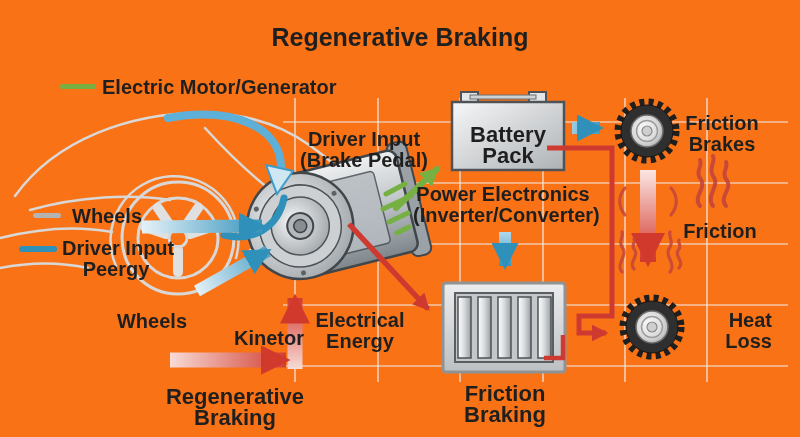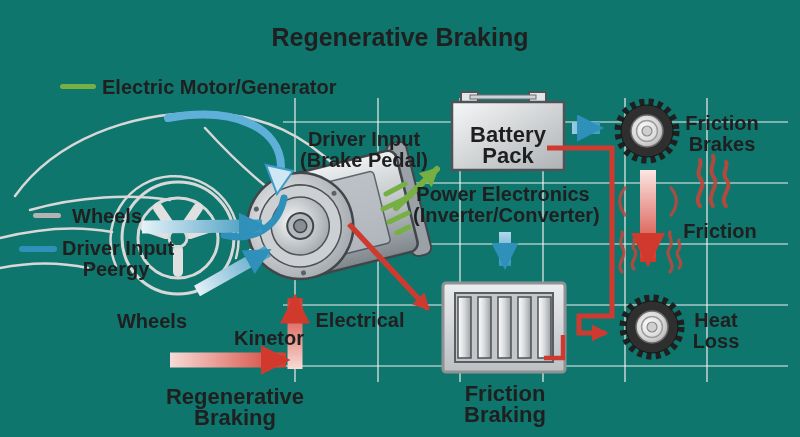--- a/index.html
+++ b/index.html
@@ -1,17 +1,17 @@
 <!DOCTYPE html>
 <html><head>
 <meta charset="utf-8">
 <style>
   html,body{margin:0;padding:0;background:#fff;}
   #stage{
-    position:relative;width:800px;height:437px;background:#0f766e;overflow:hidden;
+    position:relative;width:800px;height:437px;background:#f97316;overflow:hidden;
     font-family:"Liberation Sans",sans-serif;color:#1f1f1f;
   }
   #diagram-svg{position:absolute;left:0;top:0;}
   .lbl{position:absolute;font-weight:700;color:#1f1f1f;line-height:21px;white-space:nowrap;}
   .ctr{text-align:center;white-space:normal;}
   #title{top:22px;left:0;width:800px;text-align:center;font-size:25px;line-height:30px;}
   .fs16{font-size:20px;}
   .fs17{font-size:22px;}
   .swatch{position:absolute;border-radius:3px;}
   #swatch-motor{left:60px;top:84px;width:36px;height:5px;background:#76b043;}
@@ -19,21 +19,21 @@
   #swatch-driver{left:19px;top:246px;width:38px;height:6px;background:#2f90ba;}
   #lbl-legend-motor{left:102px;top:77px;}
   #lbl-legend-wheels{left:72px;top:206px;}
   #lbl-legend-driver1{left:62px;top:238px;}
   #lbl-legend-driver2{left:62px;top:259px;width:108px;text-align:center;}
   #lbl-driver-input{left:284px;top:129px;width:160px;}
   #lbl-battery{left:452px;top:124px;width:112px;}
   #lbl-power-electronics{left:413px;top:184px;width:180px;}
   #lbl-friction-brakes{left:672px;top:113px;width:100px;}
   #lbl-friction-braking-right{left:670px;top:221px;width:100px;}
-  #lbl-heat-loss{left:676px;top:310px;width:80px;}
+  #lbl-heat-loss{left:692px;top:310px;width:80px;text-align:right;}
   #lbl-wheels-car{left:102px;top:311px;width:100px;}
   #lbl-kinetor{left:219px;top:328px;width:100px;}
   #lbl-electrical-energy{left:310px;top:310px;width:100px;}
   #lbl-regen{left:135px;top:386px;width:200px;}
   #lbl-friction-box{left:425px;top:383px;width:160px;}
 </style>
 </head>
 <body>
 
 <div id="stage">
@@ -273,19 +273,20 @@
   <div>Heat</div>
   <div>Loss</div>
 </div>
 
 <div class="lbl fs16 ctr" id="lbl-wheels-car">Wheels</div>
 
 <div class="lbl fs16 ctr" id="lbl-kinetor">Kinetor</div>
 
 <div class="lbl fs16 ctr" id="lbl-electrical-energy">
   <div>Electrical</div>
+  <div>Energy</div>
 </div>
 
 <div class="lbl fs17 ctr" id="lbl-regen">Regenerative Braking</div>
 
 <div class="lbl fs17 ctr" id="lbl-friction-box">Friction Braking</div>
 
 </div>
 
 </body></html>

